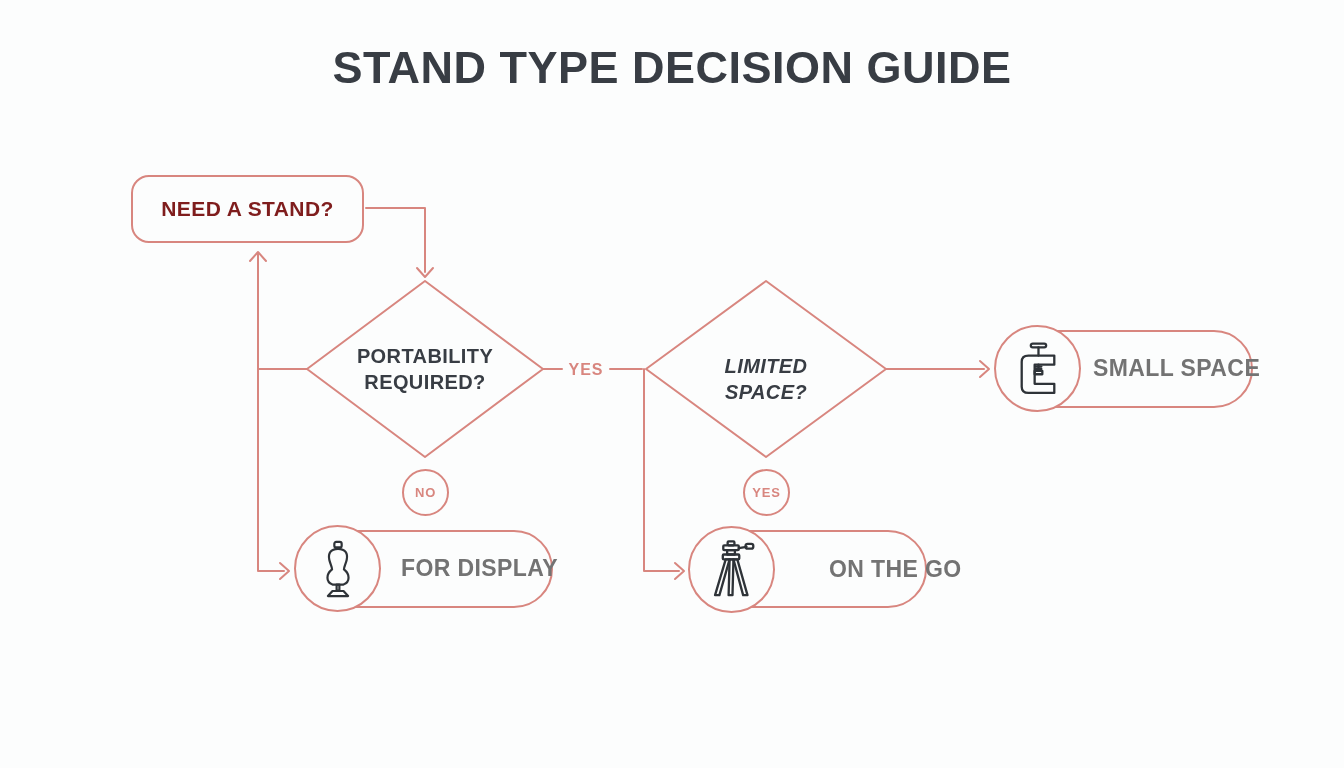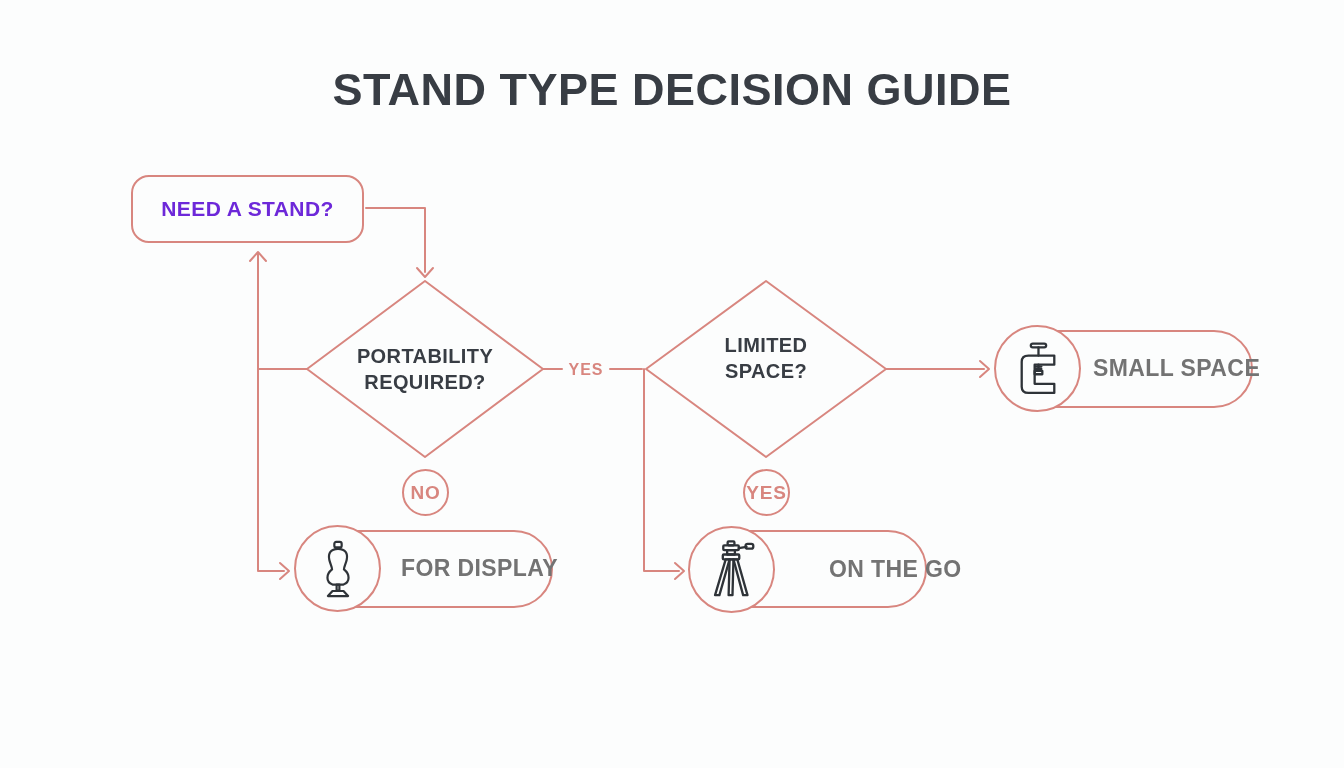--- a/index.html
+++ b/index.html
@@ -11,21 +11,21 @@
   .canvas {
     position: relative;
     width: 1344px;
     height: 768px;
     background: #fcfdfd;
     overflow: hidden;
   }
 
   .title {
     position: absolute;
-    top: 64px;
+    top: 42px;
     left: 0;
     width: 100%;
     text-align: center;
     font-size: 45px;
     font-weight: 700;
     letter-spacing: 0.5px;
     color: #383d44;
   }
 
   svg.connectors {
@@ -44,54 +44,54 @@
   .start-box {
     position: absolute;
     left: 131px; top: 175px;
     width: 233px; height: 68px;
     border: 2px solid #d8867f;
     border-radius: 18px;
     box-sizing: border-box;
     display: flex; align-items: center; justify-content: center;
     font-size: 21px; font-weight: 700;
     letter-spacing: 0.4px;
-    color: #6d28d9;
+    color: #7f1d1d;
     background: #fcfdfd;
   }
 
   .diamond-label {
     position: absolute;
     width: 220px;
     text-align: center;
     font-size: 20px;
     font-weight: 700;
     line-height: 26px;
     letter-spacing: 0.4px;
     color: #383d44;
   }
   .diamond-label.d1 { left: 315px; top: 343px; text-align: center; }
-  .diamond-label.d2 { left: 656px; top: 332px; }
+  .diamond-label.d2 { left: 656px; top: 353px; font-style: italic; }
 
   .edge-label {
     position: absolute;
     font-size: 16px;
     font-weight: 700;
     letter-spacing: 1px;
     color: #d8867f;
   }
   .edge-label.yes-mid { left: 564px; top: 361px; width: 44px; text-align: center; }
 
   .branch-circle {
     position: absolute;
     width: 47px; height: 47px;
     border: 2px solid #d8867f;
     border-radius: 50%;
     box-sizing: border-box;
     display: flex; align-items: center; justify-content: center;
-    font-size: 19px; font-weight: 700;
+    font-size: 13px; font-weight: 700;
     letter-spacing: 0.8px;
     color: #d8867f;
     background: #fcfdfd;
   }
   .branch-circle.no  { left: 402px; top: 469px; }
   .branch-circle.yes { left: 743px; top: 469px; }
 
   .pill {
     position: absolute;
     border: 2px solid #d8867f;

